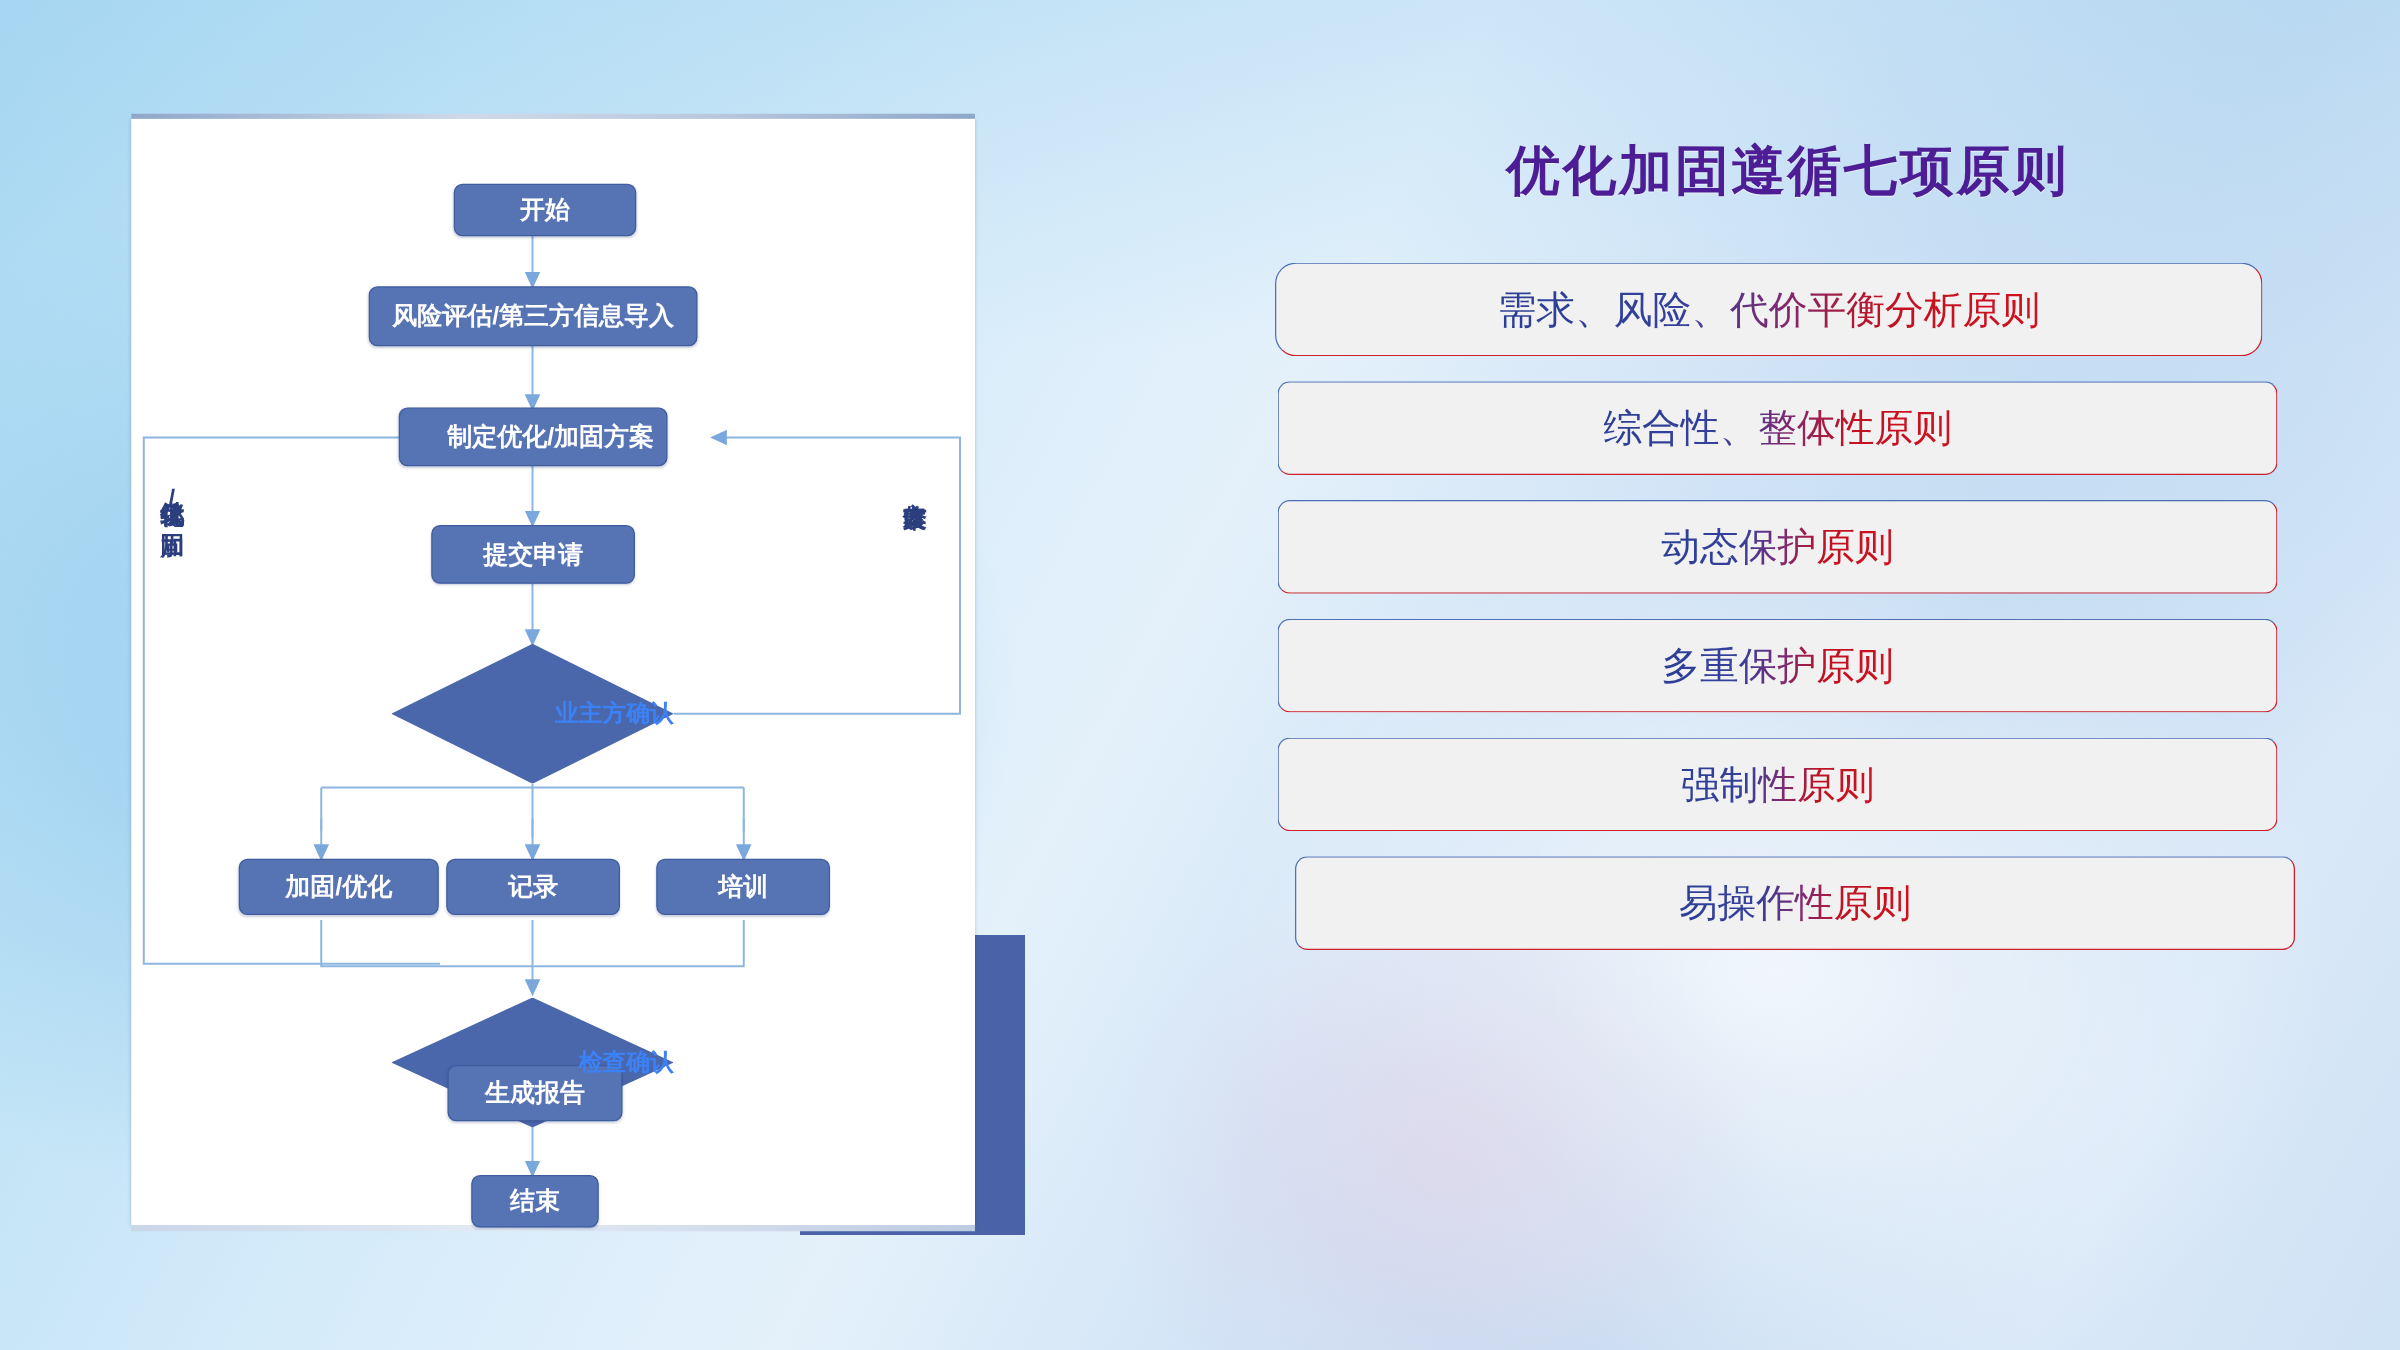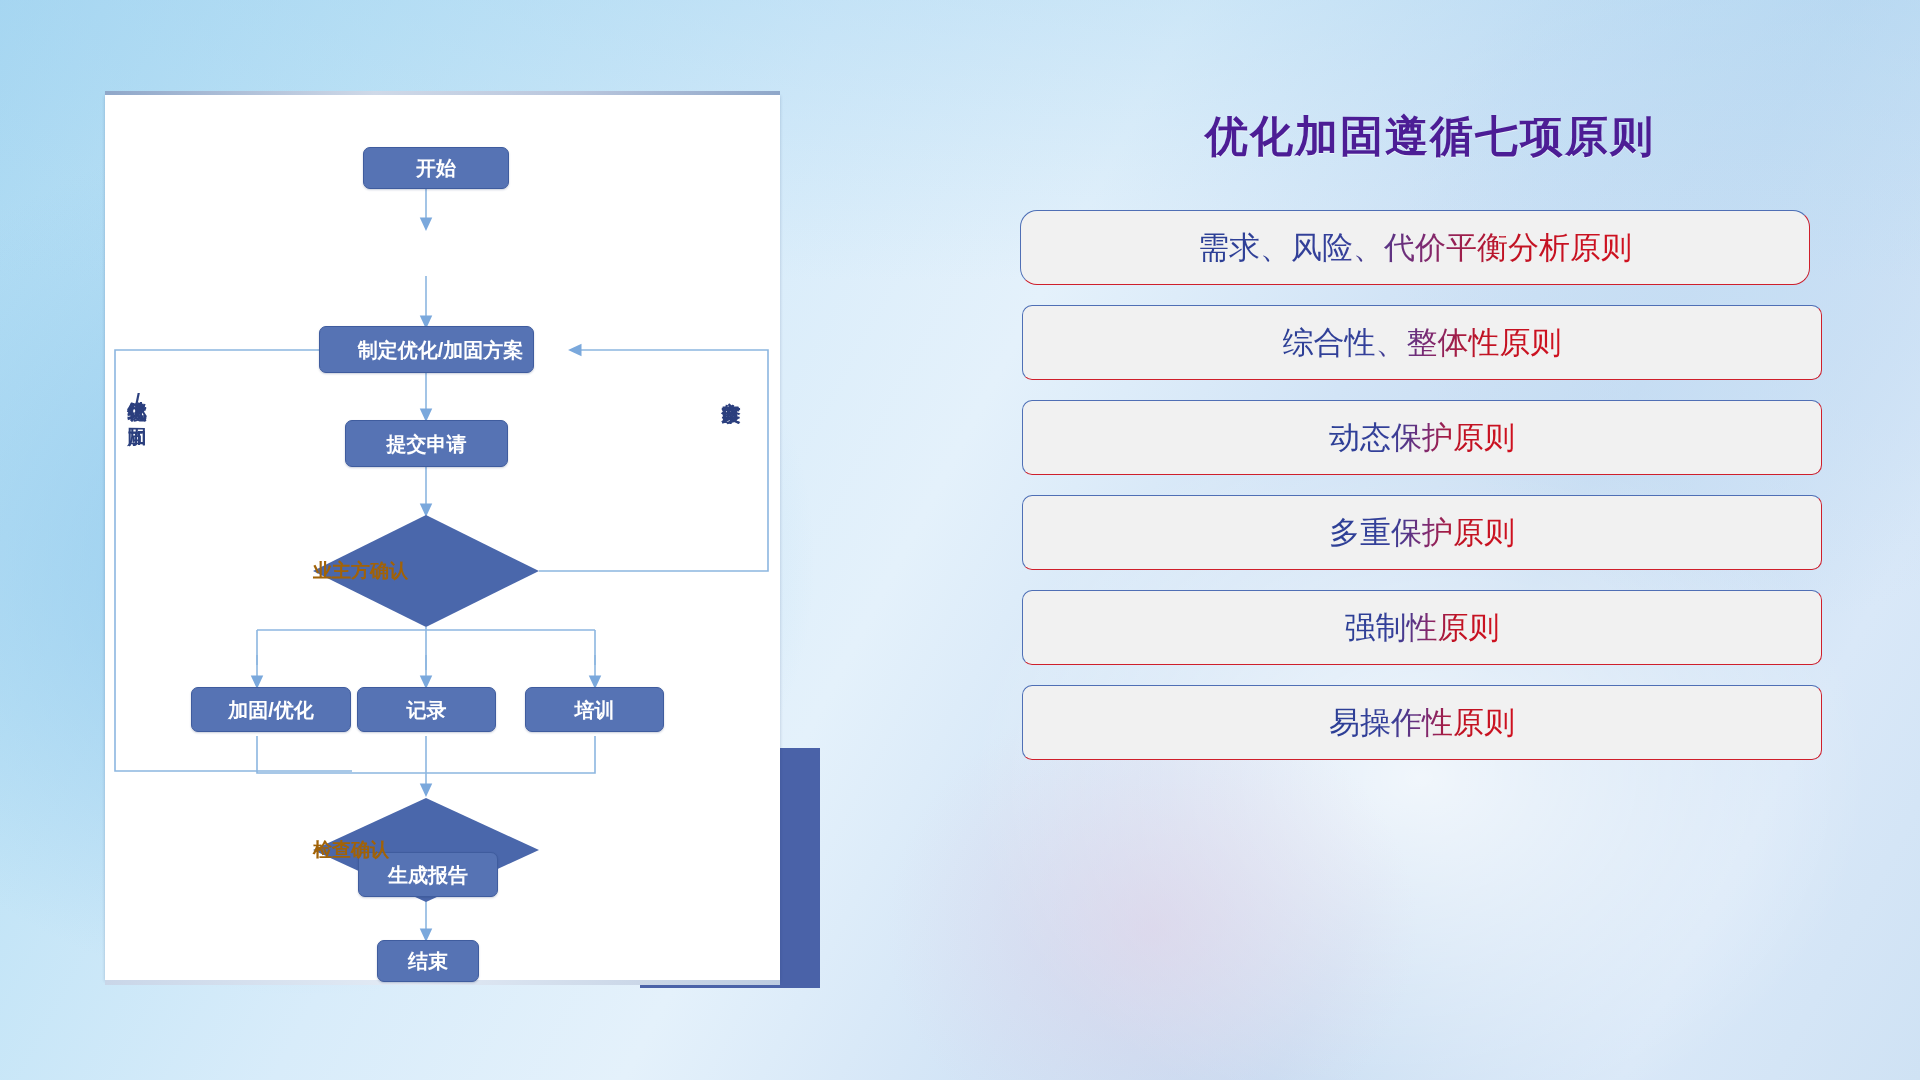--- a/index.html
+++ b/index.html
@@ -35,22 +35,22 @@
 
   .node{
     position:absolute;box-sizing:border-box;
     background:#5673b4;border:1px solid #3f5c9e;border-radius:7px;
     color:#ffffff;font-weight:bold;
     display:flex;align-items:center;justify-content:center;
     text-align:center;line-height:1.1;
     box-shadow:0 1px 2px rgba(40,60,110,.25);
   }
   .dia{
-    position:absolute;display:flex;align-items:center;justify-content:flex-start;
-    color:#a16207;font-weight:bold;
+    position:absolute;display:flex;align-items:center;justify-content:flex-end;
+    color:#3b82f6;font-weight:bold;
   }
   .dia .shape{position:absolute;inset:0;background:#4a67ab;
     clip-path:polygon(50% 0,100% 50%,50% 100%,0 50%);}
   .dia .txt{position:relative;z-index:2;}
 
   .vlabel{
     position:absolute;color:#2b3f7e;font-weight:bold;
     writing-mode:vertical-rl;text-orientation:upright;
     letter-spacing:1px;line-height:1.05;
   }
@@ -142,20 +142,23 @@
       <line x1="321" y1="705" x2="321" y2="757" marker-end="url(#ah)"></line>
 
       <line x1="321" y1="805" x2="321" y2="845" marker-end="url(#ah)"></line>
     </g>
   </svg>
 
   <div class="node" style="left:258px;top:52px;width:146px;height:42px;font-size:20px;">
     <span>开始</span>
   </div>
 
+  <div class="node" style="left:190px;top:134px;width:263px;height:48px;font-size:20px;">
+    <span>风险评估/第三方信息导入</span>
+  </div>
 
   <div class="node" style="left:214px;top:231px;width:215px;height:47px;font-size:20px;padding-left:28px;">
     <span>制定优化/加固方案</span>
   </div>
 
   <div class="node" style="left:240px;top:325px;width:163px;height:47px;font-size:20px;">
     <span>提交申请</span>
   </div>
 
   <div class="dia" style="left:208px;top:420px;width:226px;height:112px;font-size:19px;">
@@ -213,18 +216,18 @@
 
     <div class="pitem w1" style="margin-left:2px;">
       <span class="ptext">多重保护原则</span>
     </div>
 
 
     <div class="pitem w1" style="margin-left:2px;align-items:center;">
       <span class="ptext">强制性原则</span>
     </div>
 
-    <div class="pitem w1" style="margin-left:2px;justify-content:center;">
+    <div class="pitem w1" style="margin-left:16px;justify-content:center;">
       <span class="ptext">易操作性原则</span>
     </div>
 
   </div>
 </div>
 
 </body></html>

